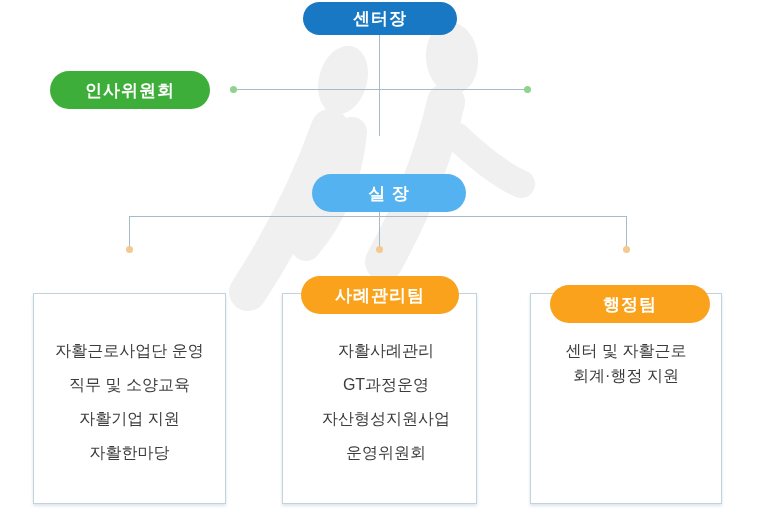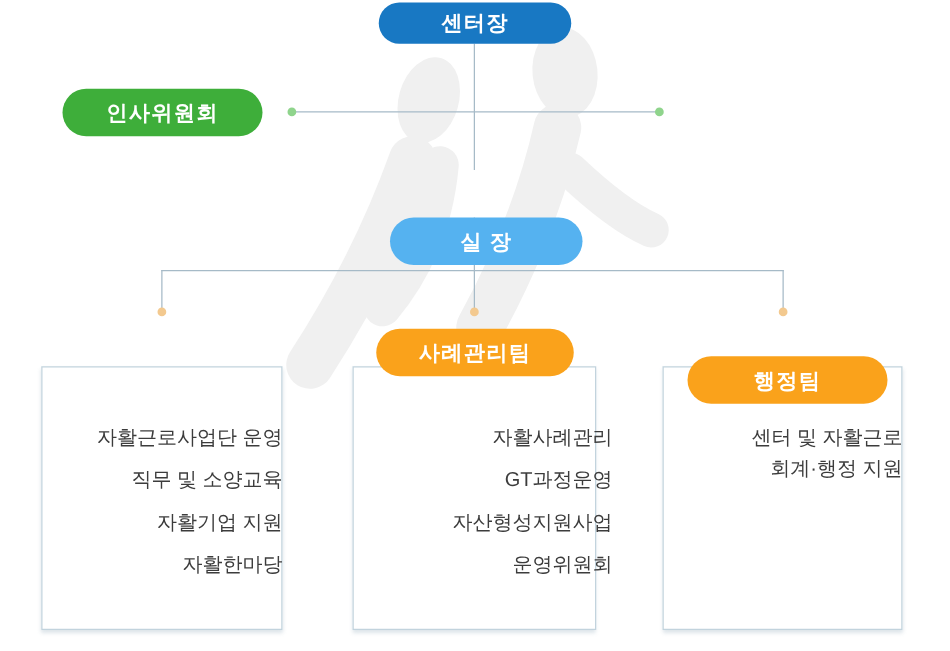--- a/index.html
+++ b/index.html
@@ -22,35 +22,35 @@
   .pill {
     position:absolute; display:flex; align-items:center; justify-content:center;
     color:#ffffff; font-weight:bold; font-size:17px; letter-spacing:1px;
     border-radius:20px; white-space:nowrap;
   }
   .pill-top   { left:303px; top:2px;   width:154px; height:33px; border-radius:17px; }
   .pill-com-l { left:50px;  top:71px;  width:160px; height:38px; }
   .pill-com-r { left:550px; top:71px;  width:160px; height:38px; }
   .pill-mid   { left:312px; top:136px; width:154px; height:38px;margin-top:38px; }
   .pill-t1    { left:52px;  top:273px; width:156px; height:38px; }
-  .pill-t2    { left:301px; top:263px; width:158px; height:38px; }
+  .pill-t2    { left:301px; top:276px; width:158px; height:38px; }
   .pill-t3    { left:550px; top:273px; width:160px; height:38px;margin-top:12px; }
 
   
   .team-box {
     position:absolute; top:293px; height:211px; background:#ffffff;
     border:1px solid #c2d3dd; box-shadow:0 2px 3px rgba(120,150,170,0.25);
     box-sizing:border-box;
   }
   .box-1 { left:33px;  width:193px; }
   .box-2 { left:282px; width:195px; }
   .box-3 { left:530px; width:192px; }
 
   
-  .team-list { position:absolute; top:334px; text-align:right; color:#3c3c3c; font-size:16px; }
+  .team-list { position:absolute; top:334px; text-align:center; color:#3c3c3c; font-size:16px; }
   .list-1 { left:33px;  width:193px; }
   .list-2 { left:282px; width:208px; }
   .list-3 { left:530px; width:192px; top:338px; }
   .team-item { height:34px; line-height:34px; }
   .team-item.wrap2 { height:auto; line-height:25px; white-space:pre-line; }
 </style>
 </head>
 <body>
 
 <div class="stage">

